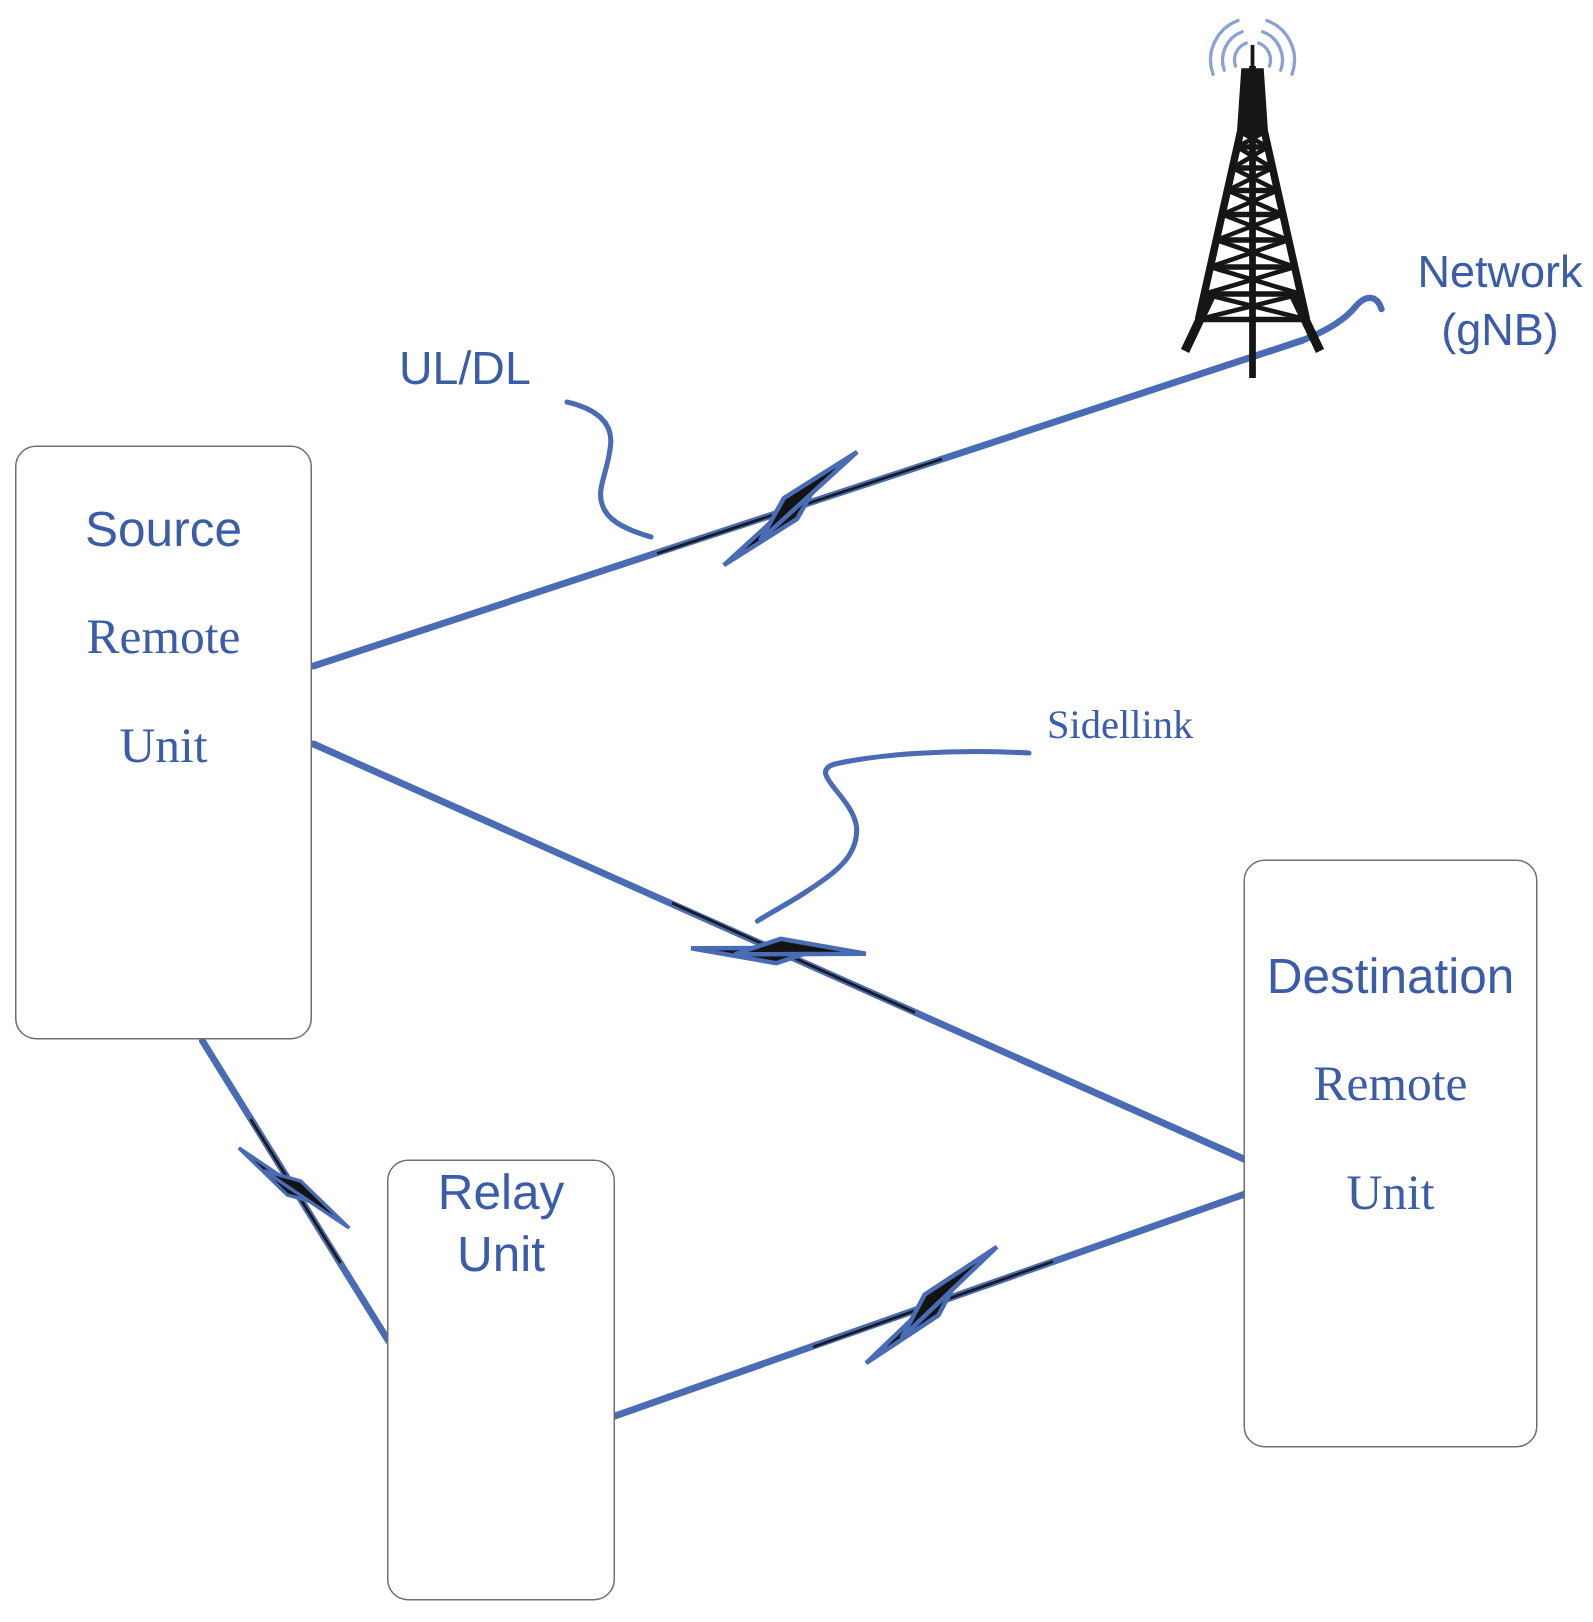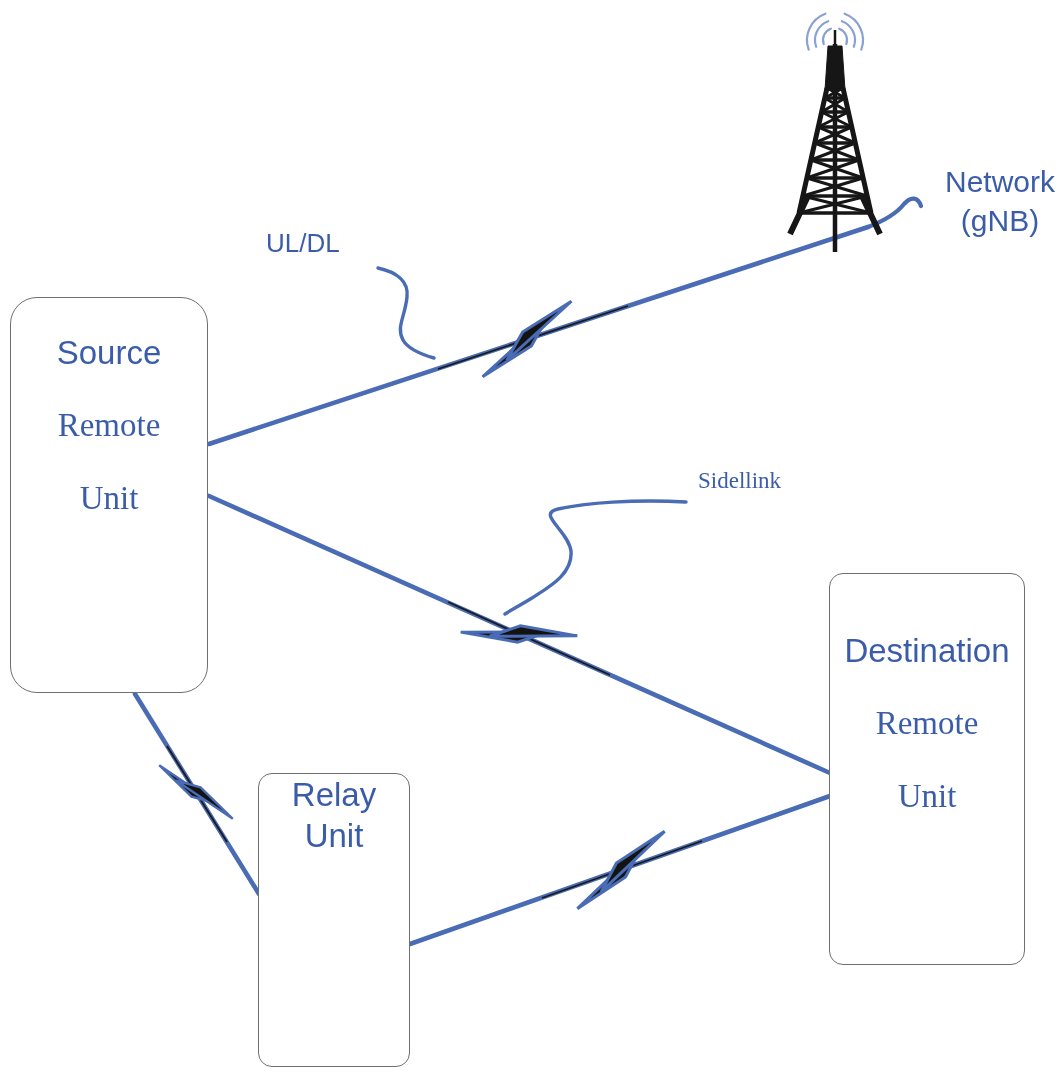--- a/index.html
+++ b/index.html
@@ -17,28 +17,28 @@
     border:1.4px solid #6f6f6f;
     border-radius:14px;
     z-index:2;
     box-sizing:border-box;
     text-align:center;
     color:#3b5da9;
   }
   .node .line{line-height:41px;font-size:33px;}
   .sans{font-family:"Liberation Sans", sans-serif;}
   .serif{font-family:"Liberation Serif", serif;font-size:34px;margin-top:32px;}
-  .node-source{left:10px;top:297px;width:198px;height:396px;padding-top:34px;border-radius:27px;}
+  .node-source{left:10px;top:297px;width:198px;height:396px;padding-top:34px;}
   .node-destination{left:829px;top:573px;width:196px;height:392px;padding-top:56px;}
   .node-relay{left:258px;top:773px;width:152px;height:294px;}
   .float-label{
     position:absolute;z-index:3;color:#3b5da9;white-space:nowrap;
   }
-  .label-uldl{left:266px;top:228px;font-size:26px;}
-  .label-sidelink{left:698px;top:468px;font-family:"Liberation Serif", serif;font-size:23px;}
+  .label-uldl{left:266px;top:228px;font-size:31px;}
+  .label-sidelink{left:698px;top:468px;font-family:"Liberation Serif", serif;font-size:27px;}
   .label-network{left:920px;top:162px;width:160px;text-align:center;font-size:30px;line-height:39px;}
 </style>
 </head>
 <body>
 
 <div class="canvas">
 
   <svg class="layer-svg" width="1062" height="1081" viewBox="0 0 1062 1081">
     <defs>
       <g id="bolt">

